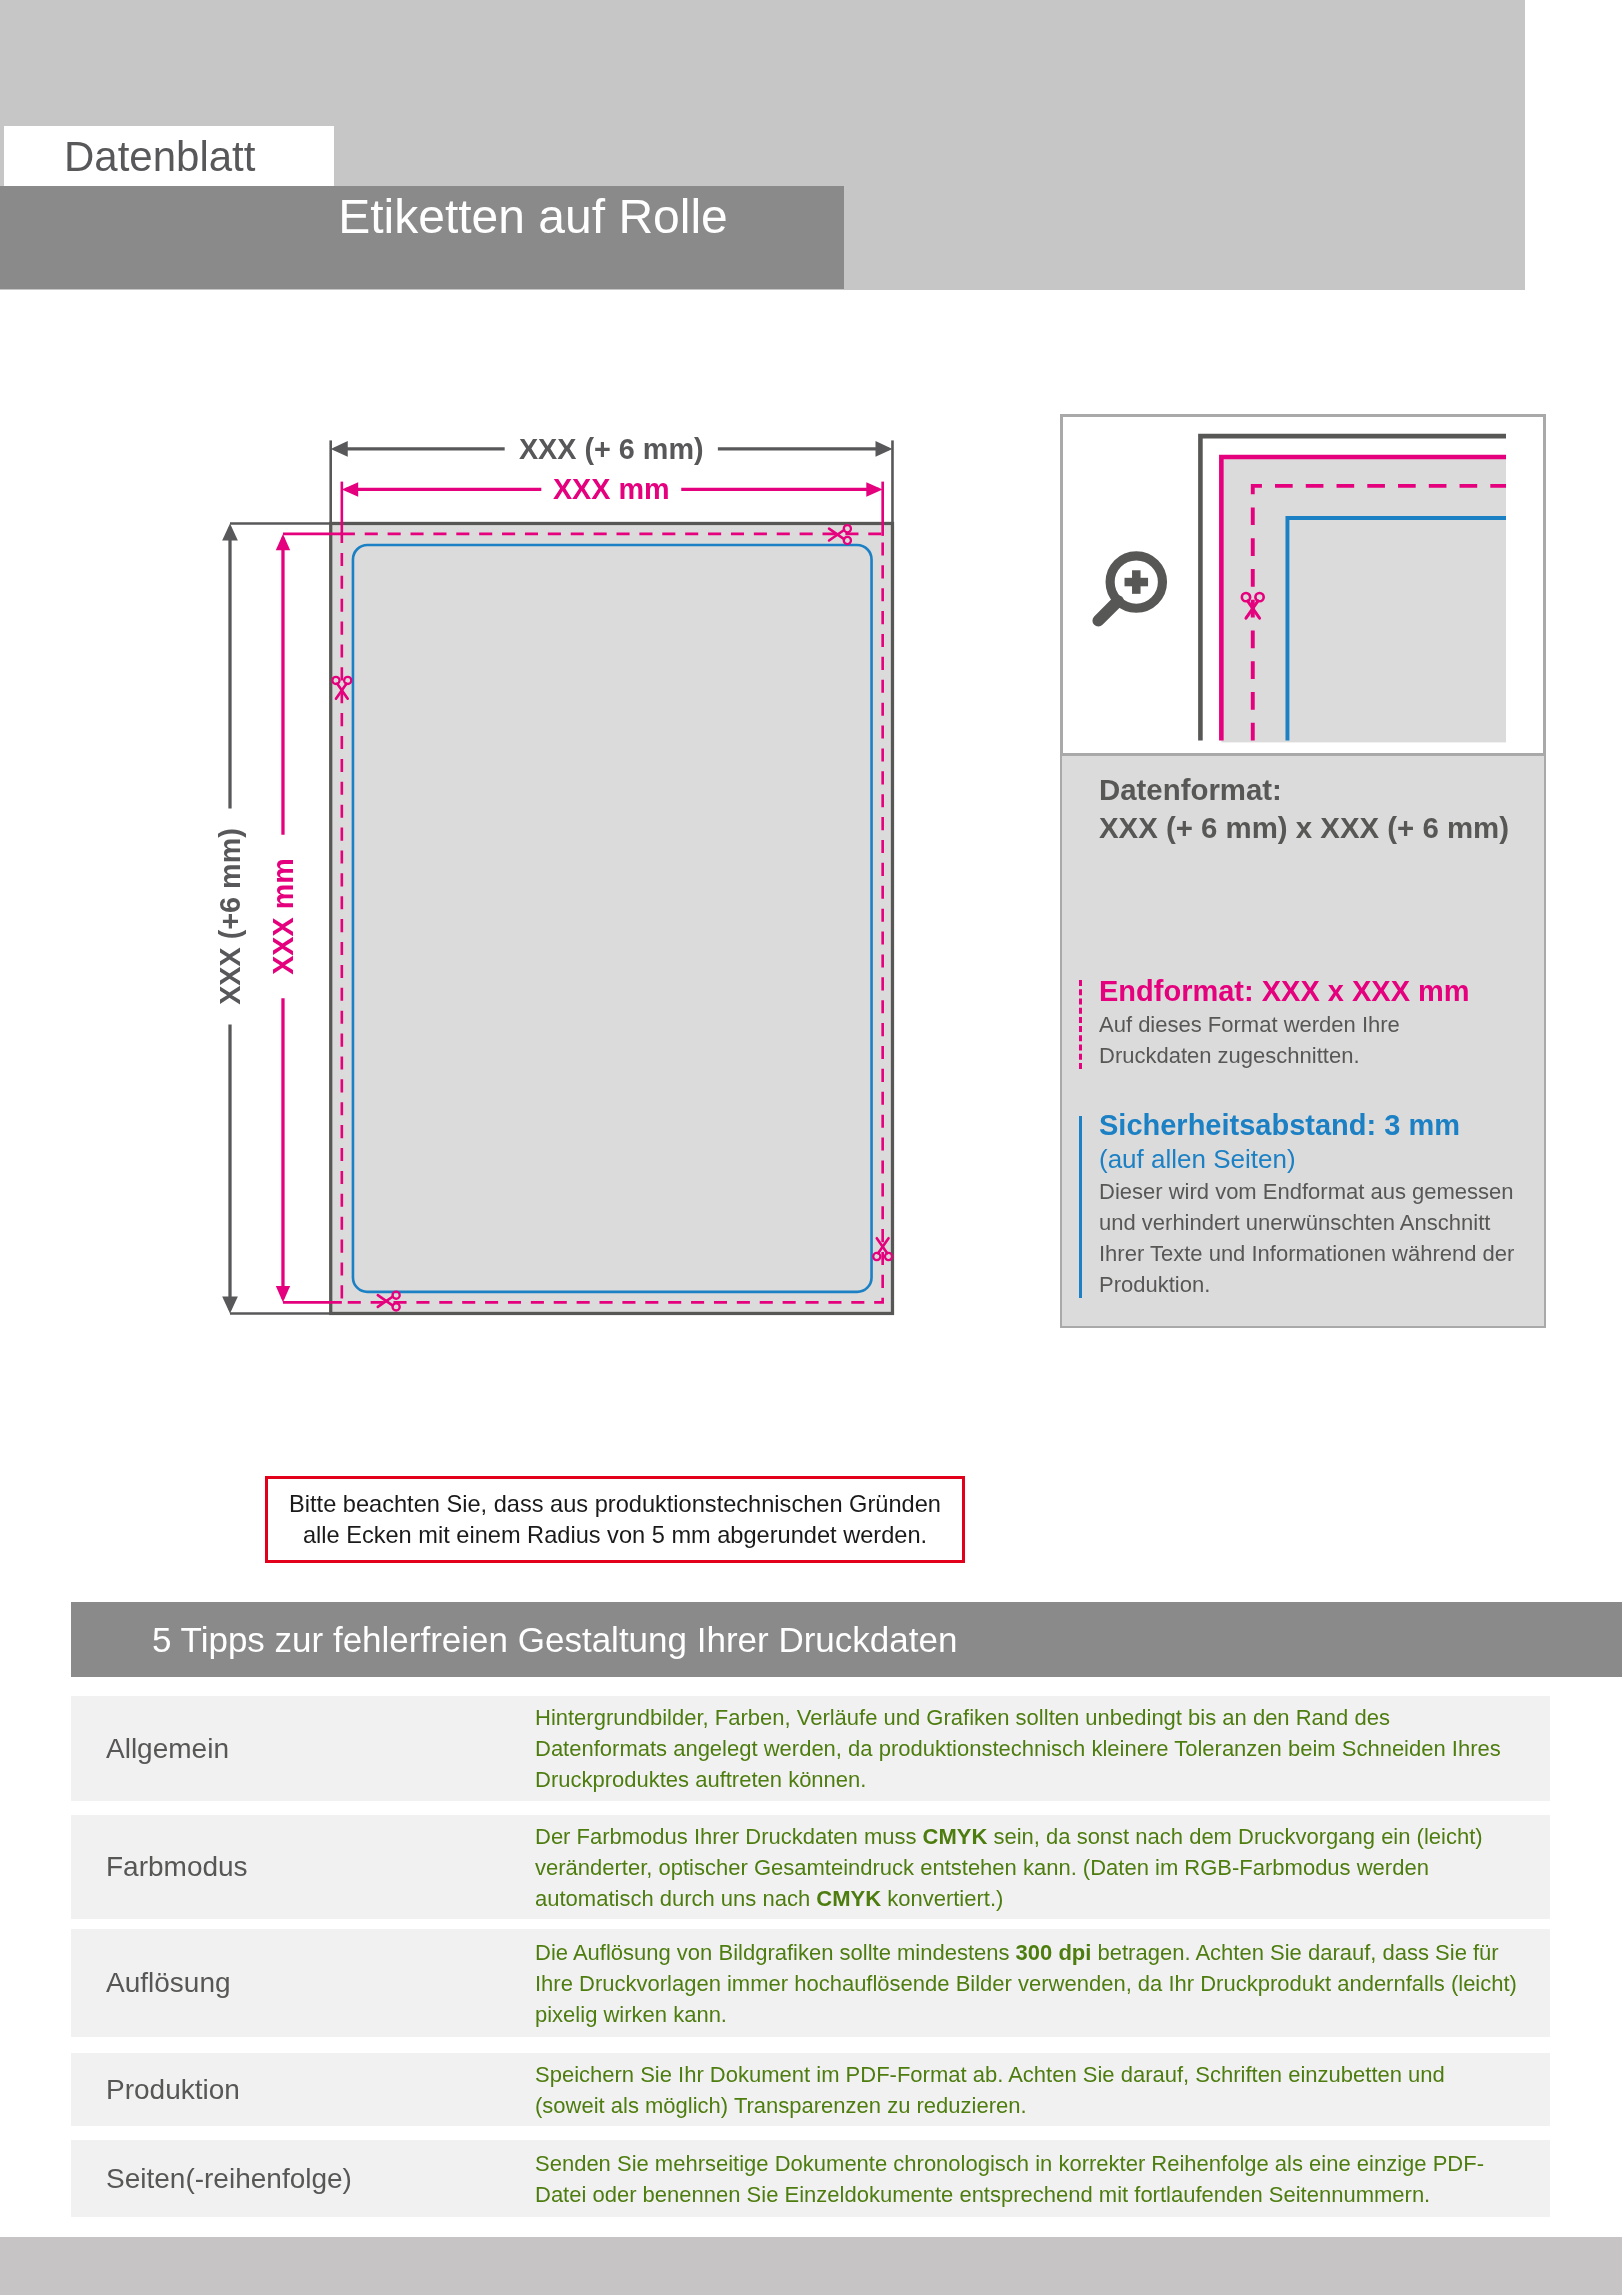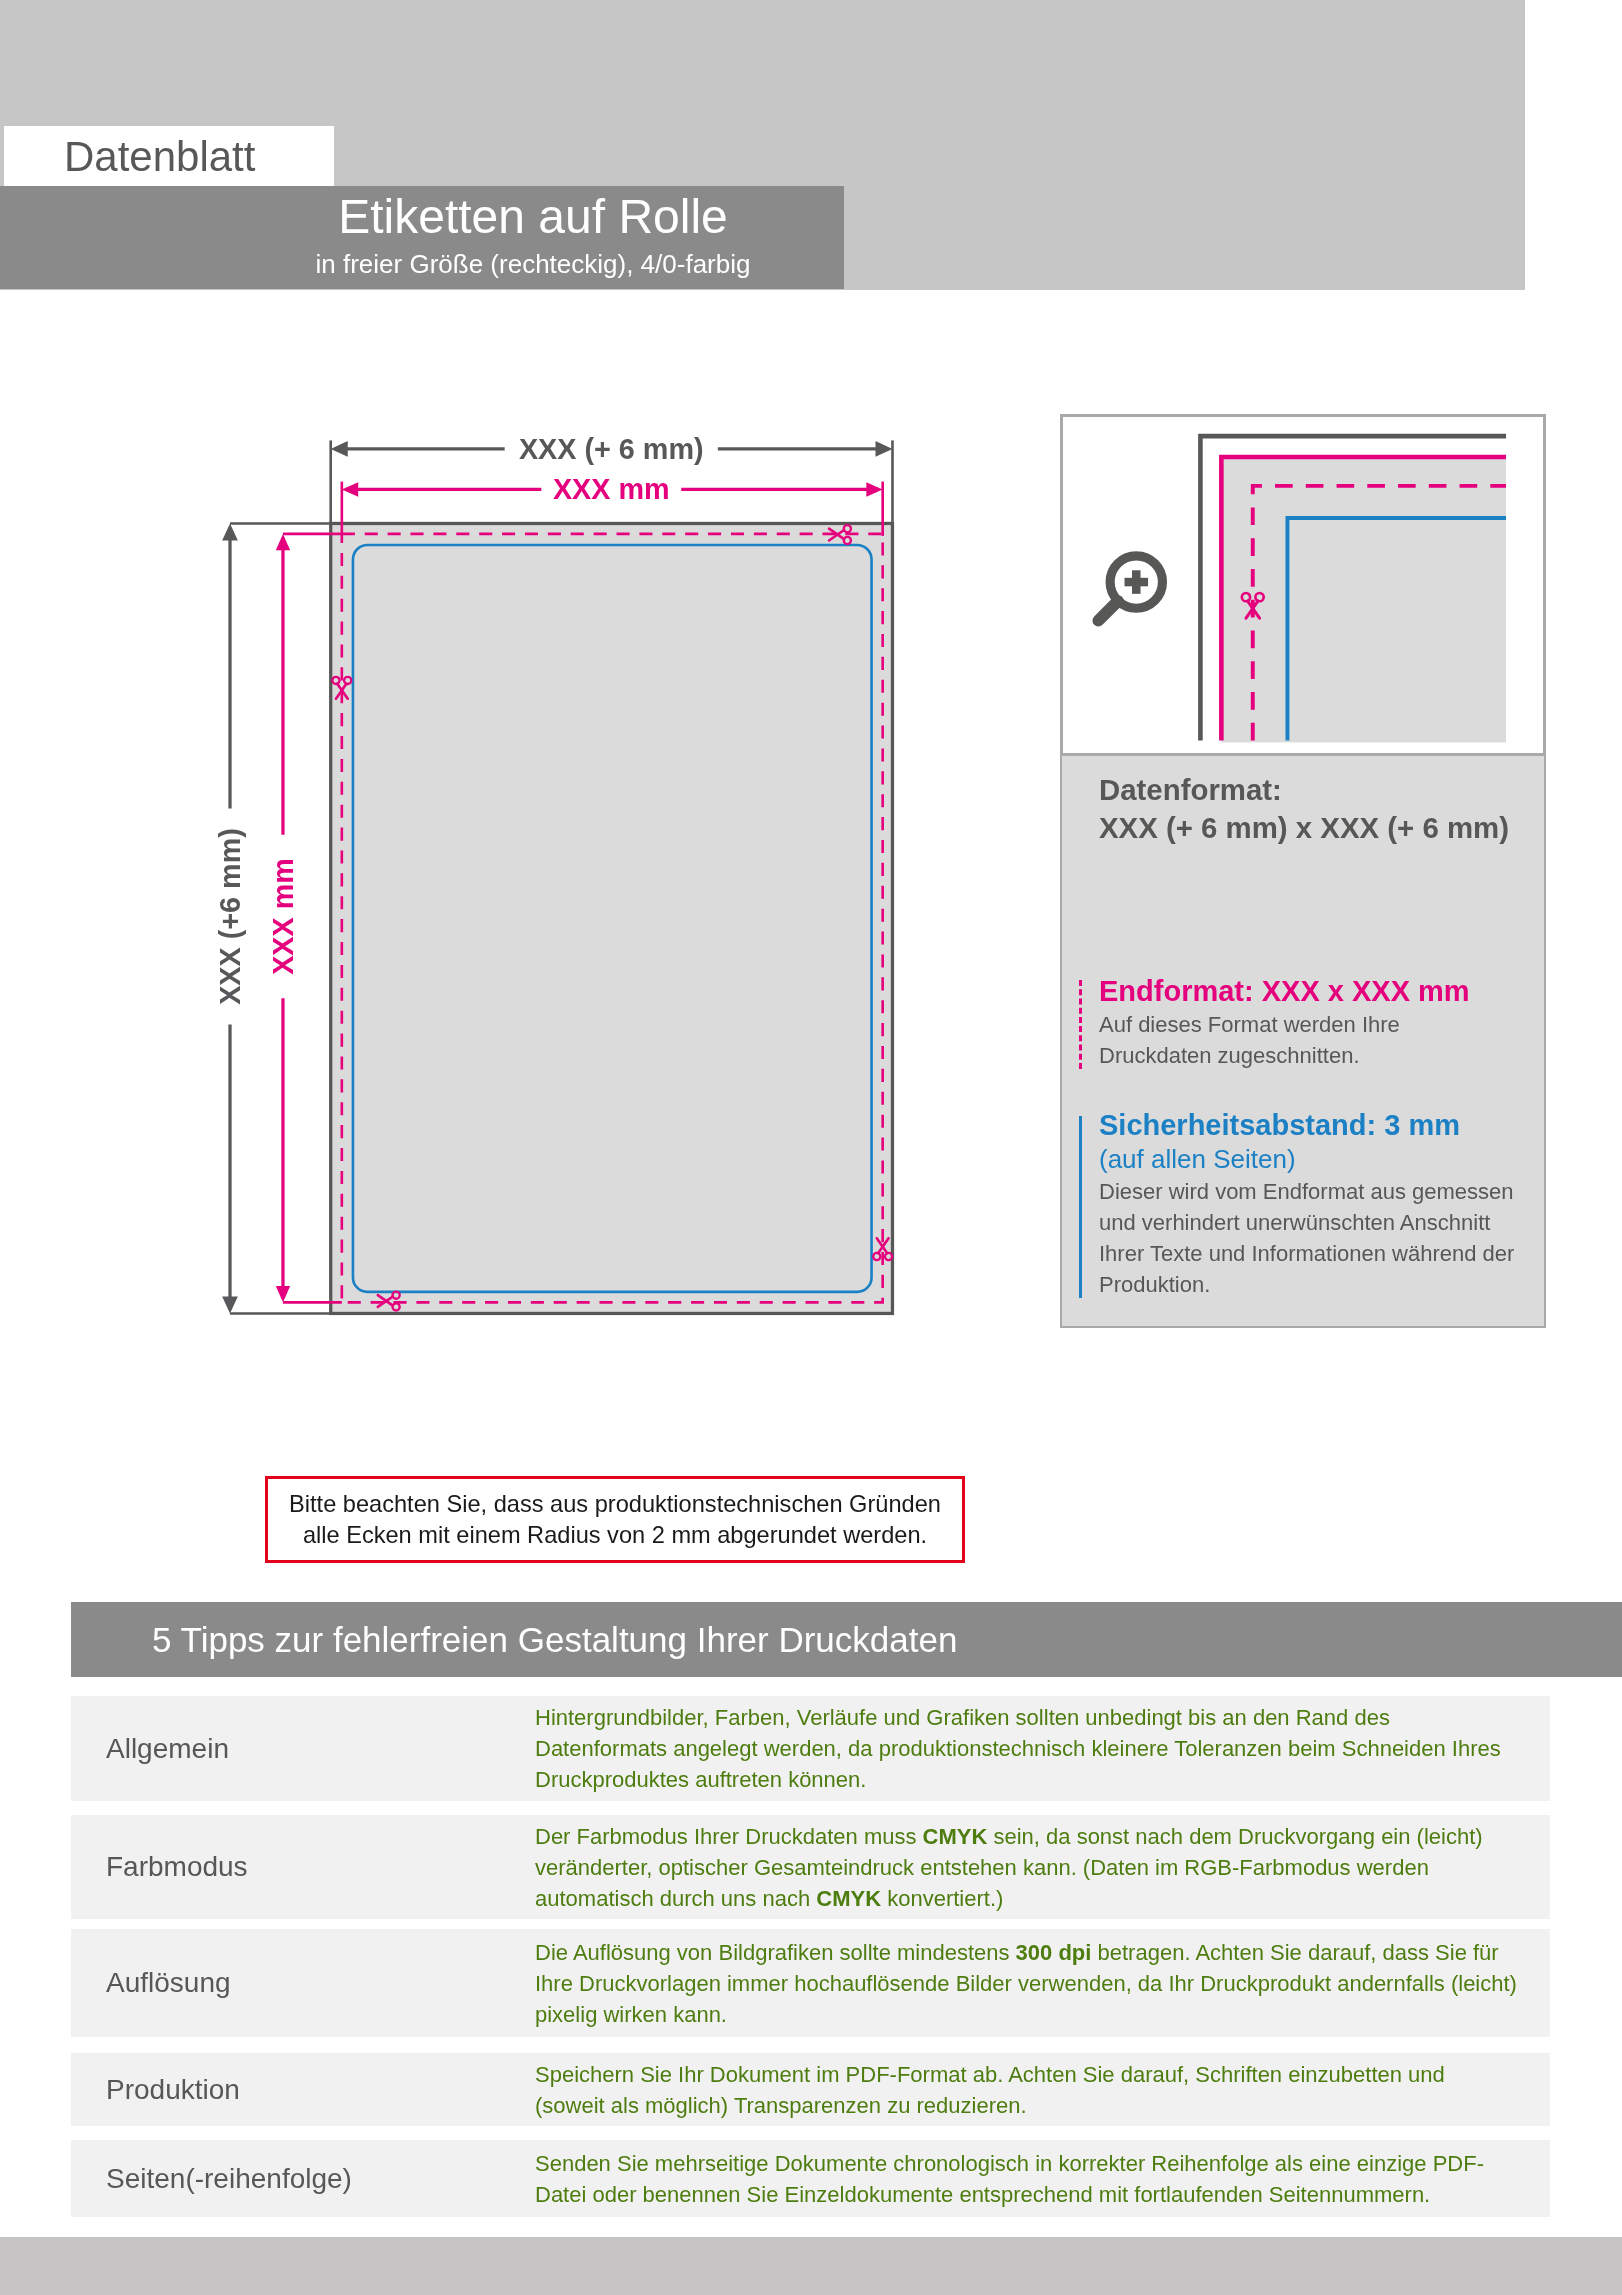--- a/index.html
+++ b/index.html
@@ -59,21 +59,20 @@
 </style>
 </head>
 <body>
 
 <div class="abs hdr-bg"></div>
 <div class="abs eyebrow-box">
   <span>Datenblatt</span>
 </div>
 <div class="abs title-band">
   <div class="t1">Etiketten auf Rolle</div>
-  <div class="t2">in freier Größe (rechteckig), 4/0-farbig</div>
 </div>
 
 <svg class="abs diagram-svg" width="824" height="1021" viewBox="0 0 1260 1560">
   <defs>
     <g id="scissors" stroke="#e5007d" fill="none" stroke-linecap="round">
       <circle cx="-9" cy="-13" r="5.5" stroke-width="3.5"></circle>
       <circle cx="9" cy="-13" r="5.5" stroke-width="3.5"></circle>
       <path d="M -7,-8 L 9,15" stroke-width="4"></path>
       <path d="M 7,-8 L -9,15" stroke-width="4"></path>
     </g>
@@ -165,21 +164,21 @@
   <div class="rule-blue" style="top:360px;height:182px;"></div>
   <div class="blk" style="top:352px;">
     <div class="h-blue">Sicherheitsabstand: 3 mm</div>
     <div class="h-blue2">(auf allen Seiten)</div>
     <div class="body-txt"><span>Dieser wird vom Endformat aus gemessen und verhindert unerwünschten Anschnitt Ihrer Texte und Informationen während der Produktion.</span></div>
   </div>
 </div>
 
 <div class="abs note-box">
   <div>Bitte beachten Sie, dass aus produktionstechnischen Gründen</div>
-  <div>alle Ecken mit einem Radius von 2 mm abgerundet werden.</div>
+  <div>alle Ecken mit einem Radius von 5 mm abgerundet werden.</div>
 </div>
 
 <div class="abs tips-band">
   <span>5 Tipps zur fehlerfreien Gestaltung Ihrer Druckdaten</span>
 </div>
 
 <div class="abs tip-row" style="top:1696px;height:105px;">
   <div class="lbl">Allgemein</div>
   <div class="txt">
       <div class="inner"><span>Hintergrundbilder, Farben, Verläufe und Grafiken sollten unbedingt bis an den Rand des Datenformats angelegt werden, da produktionstechnisch kleinere Toleranzen beim Schneiden Ihres Druckproduktes auftreten können.</span></div>

